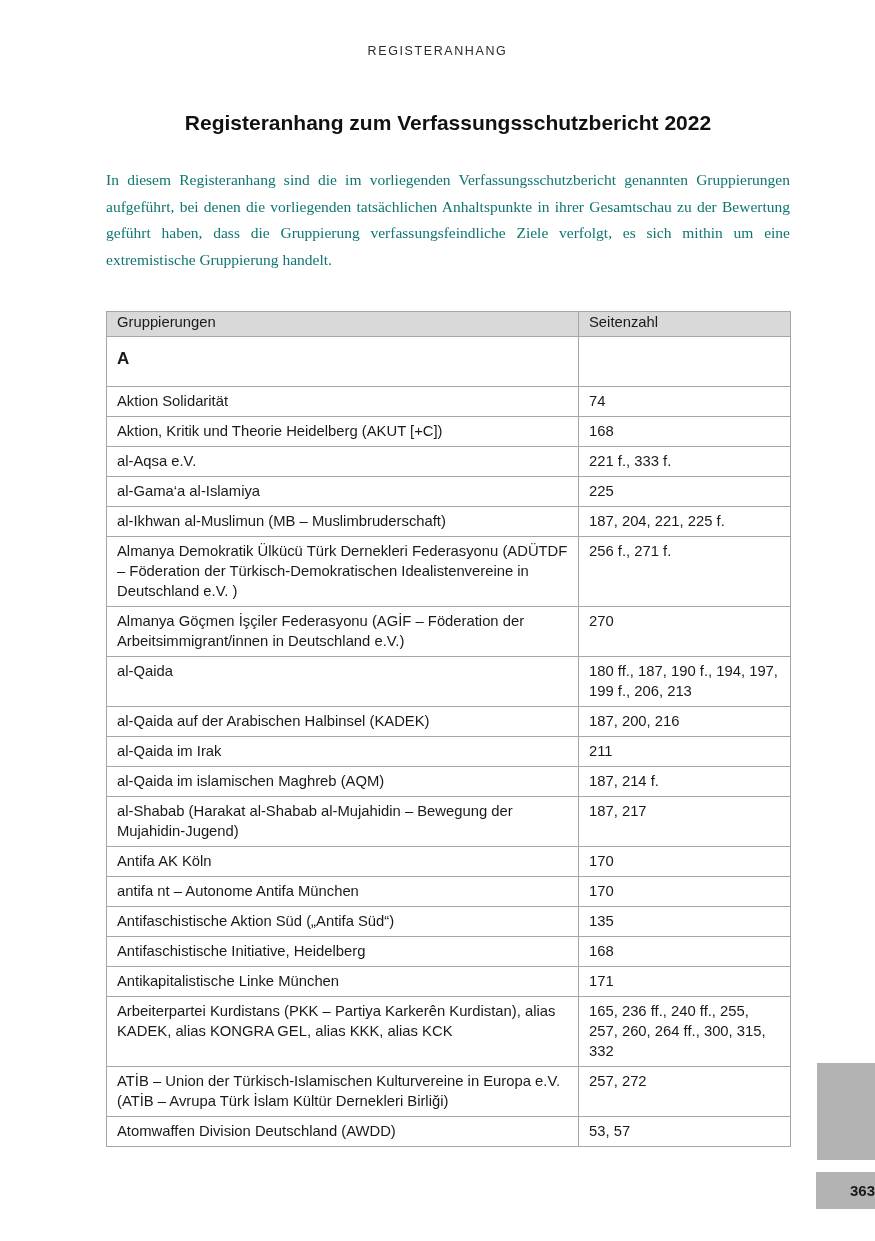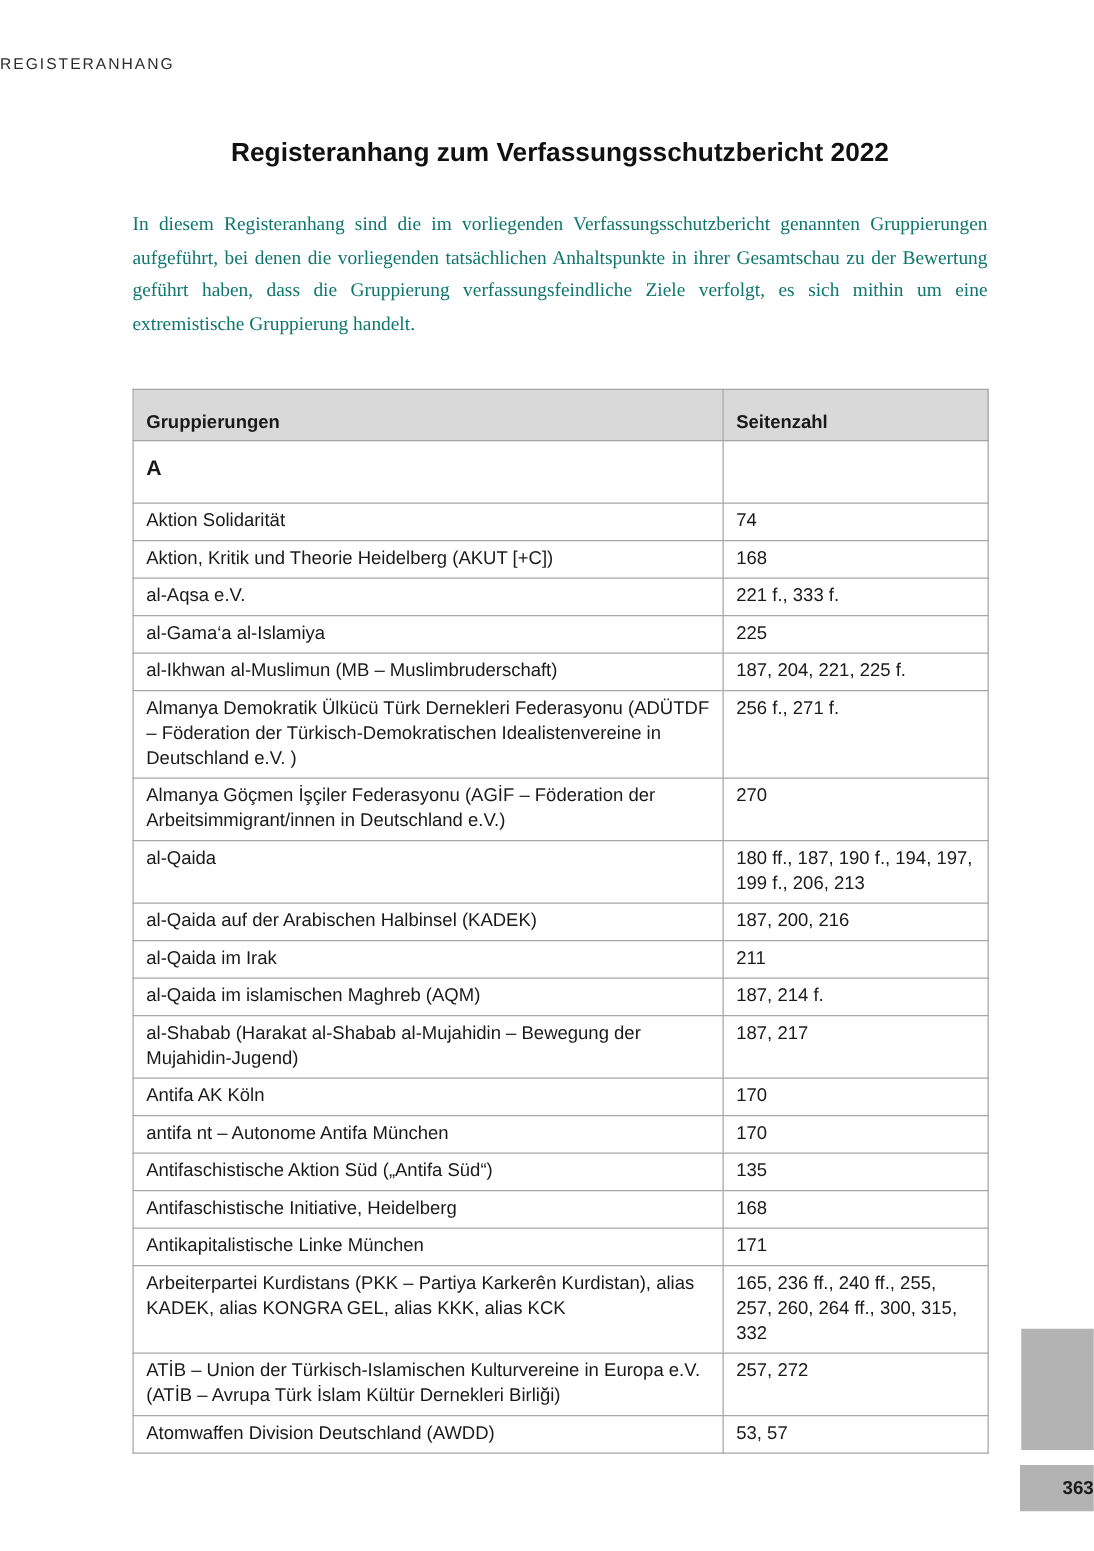--- a/index.html
+++ b/index.html
@@ -9,41 +9,41 @@
     --text:#1a1a1a;
   }
   html,body{margin:0;padding:0;}
   body{
     width:875px;height:1241px;position:relative;overflow:hidden;
     background:#ffffff;color:var(--text);
     font-family:"Liberation Sans",sans-serif;
   }
   .running-header{
     position:absolute;top:44px;left:0;width:100%;
-    text-align:left;font-size:12.5px;letter-spacing:1.6px;color:#2b2b2b;
+    text-align:center;font-size:12.5px;letter-spacing:1.6px;color:#2b2b2b;
   }
   .title{
     position:absolute;top:111px;left:106px;width:684px;margin:0;
     font-size:21px;font-weight:bold;color:#111;text-align:center;
   }
   .intro{
     position:absolute;top:167px;left:106px;width:684px;margin:0;
     font-family:"Liberation Serif",serif;
     font-size:15.5px;line-height:26.5px;text-align:justify;color:#0f766e;
   }
   .table-wrap{position:absolute;top:311px;left:106px;width:684px;}
   table{border-collapse:collapse;width:684px;table-layout:fixed;font-size:14.8px;}
   col.c1{width:472px;}
   col.c2{width:212px;}
   th,td{
     border:1px solid var(--table-border);
     padding:4px 10px 5px 10px;vertical-align:top;text-align:left;
     line-height:20px;font-weight:normal;word-wrap:break-word;
   }
-  th{background:var(--table-header-bg);font-weight:bold;padding-top:16px;padding-bottom:4px;}
+  th{background:var(--table-header-bg);font-weight:normal;padding-top:0;padding-bottom:4px;}
   tr.section-row td{
     font-size:17px;font-weight:bold;padding:12px 10px 17px 10px;
   }
   .side-tab{
     position:absolute;left:817px;top:1063px;width:58px;height:97px;
     background:var(--tab-gray);
   }
   .page-number-box{
     position:absolute;left:816px;top:1172px;width:59px;height:37px;
     background:var(--tab-gray);

